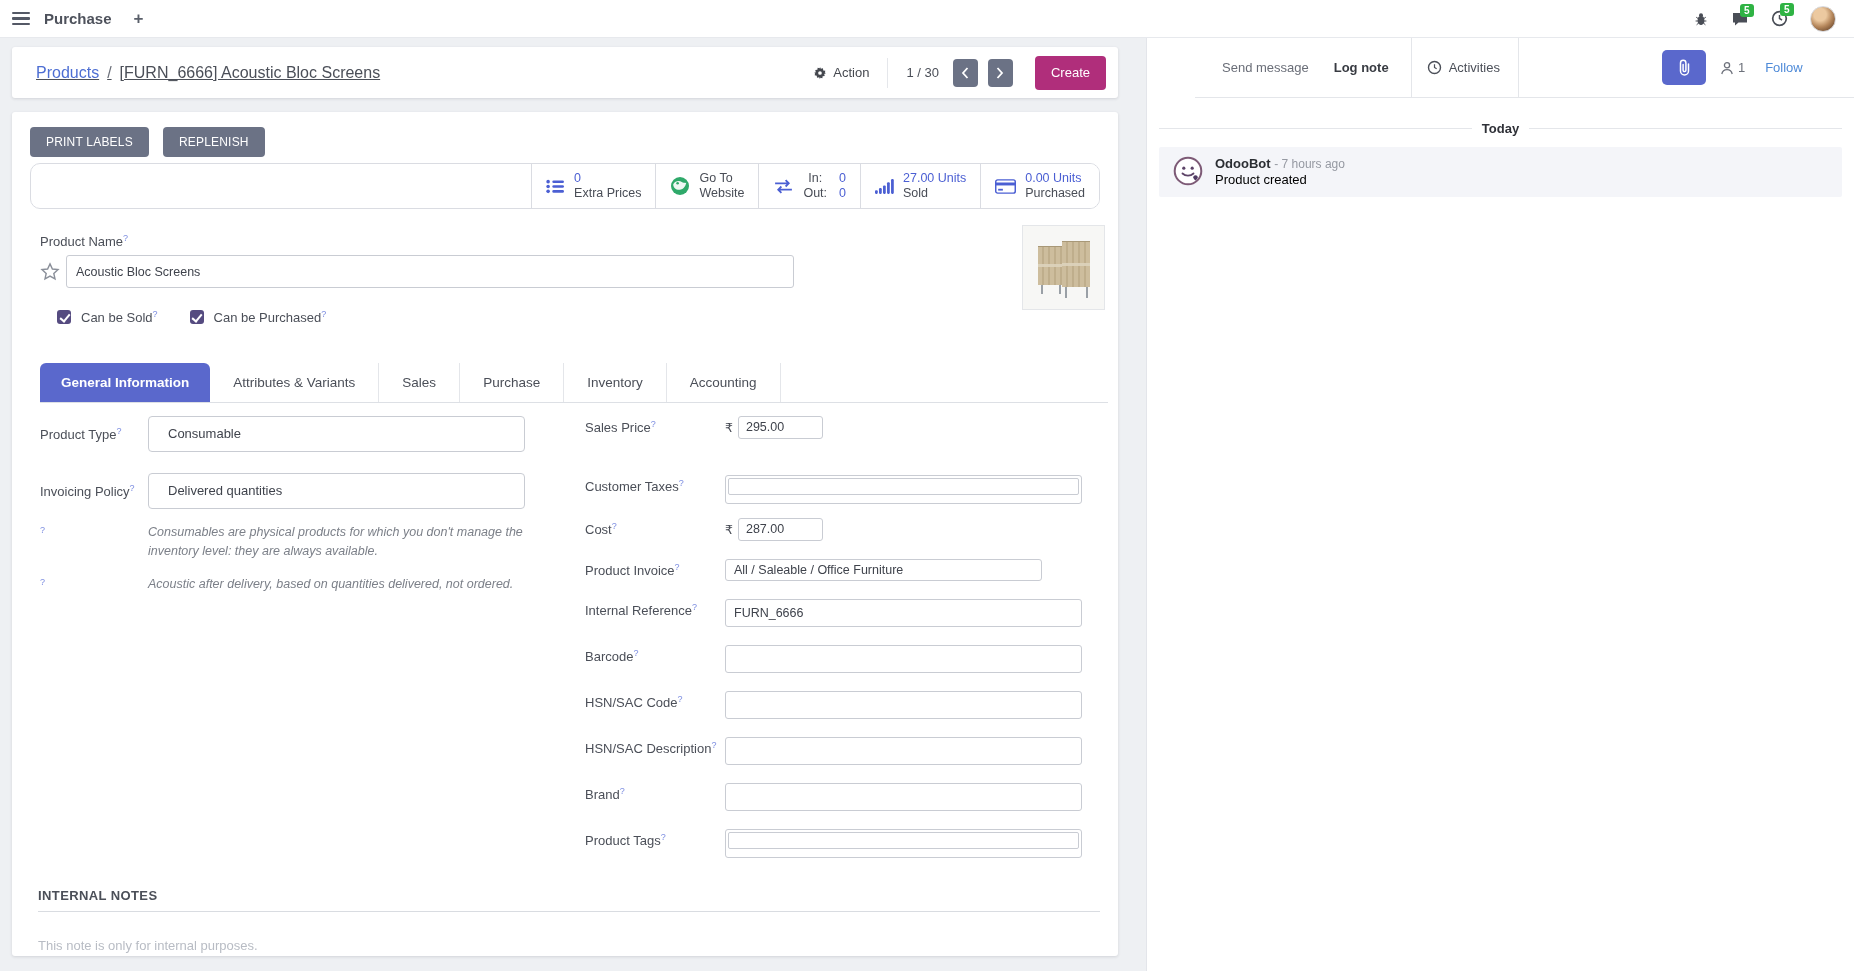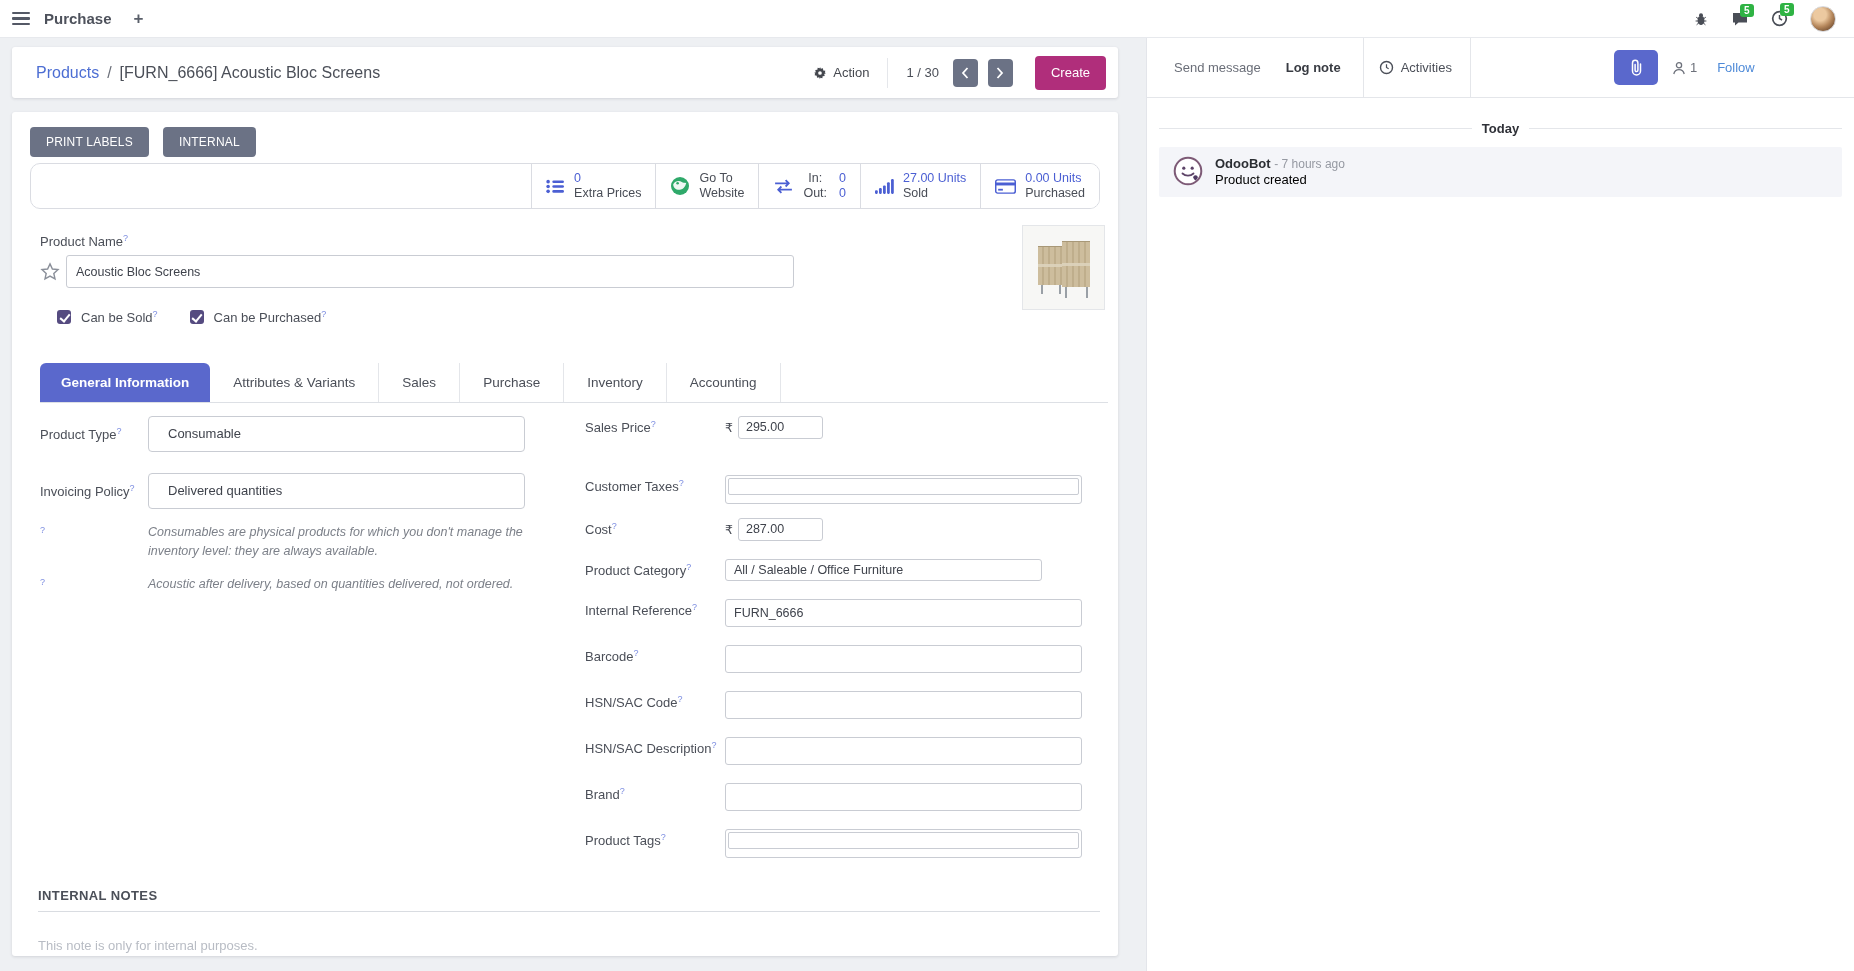--- a/index.html
+++ b/index.html
@@ -18,21 +18,21 @@
   .nav-ic { position:relative; cursor:pointer; }
   .badge { position:absolute; top:-7px; left:9px; background:#2fb344; color:#fff; font-size:10px; font-weight:700; border-radius:3px; padding:1px 4px; line-height:11px; }
   .avatar { width:26px; height:26px; border-radius:50%; background:radial-gradient(circle at 38% 32%, #ecc9a0 0 28%, #b5875c 55%, #6e4a2e 85%, #3f2d1e); border:1px solid #d7d9de; }
 
   .main { display:flex; height:933px; }
   .left-pane { width:1146px; position:relative; }
   .chatter { flex:1; background:#fff; border-left:1px solid #e3e5ea; }
 
   
   .control-panel { position:absolute; left:12px; top:9px; width:1106px; height:51px; background:#fff; border-radius:3px; box-shadow:0 1px 3px rgba(40,40,60,.14); display:flex; align-items:center; justify-content:space-between; padding:0 12px 0 24px; }
-  .breadcrumb { font-size:16px; display:flex; align-items:center; gap:8px; }
+  .breadcrumb { font-size:16px; display:flex; align-items:center; gap:8px;text-decoration:underline; }
   .breadcrumb a { color:#4d6ed3; text-decoration:none; cursor:pointer; }
   .breadcrumb .sep { color:#6d717b; }
   .breadcrumb .current { color:#4b4f58; }
   .cp-right { display:flex; align-items:center; gap:10px; }
   .action-menu { display:flex; align-items:center; gap:6px; font-size:13px; color:#45484f; cursor:pointer; margin-right:8px; }
   .cp-divider { width:1px; height:30px; background:#e5e7eb; margin-right:8px; }
   .pager-count { font-size:13px; color:#4b4f58; margin-right:4px; }
   .pager-btn { width:25px; height:28px; background:#6b7285; border:none; border-radius:4px; display:flex; align-items:center; justify-content:center; cursor:pointer; }
   .create-btn { height:34px; background:#b02e7b; color:#fff; border:none; border-radius:4px; padding:0 16px; font-size:13px; font-family:inherit; margin-left:12px; cursor:pointer; }
 
@@ -87,21 +87,21 @@
   .mb14 { margin-bottom:14px; }
   .mb18 { margin-bottom:18px; }
   .mb36 { margin-bottom:36px; }
 
   
   .notes { margin:30px 0 0 8px; width:1062px; }
   .notes-title { font-size:13px; font-weight:700; letter-spacing:.4px; color:#4b4f58; padding-bottom:8px; border-bottom:1px solid #d9dce1; }
   .notes-ph { margin-top:26px; color:#b8bcc4; font-size:13px; }
 
   
-  .chat-top { height:60px; border-bottom:1px solid #e4e6ea; display:flex; align-items:center; padding-left:27px; }
+  .chat-top { height:60px; border-bottom:1px solid #e4e6ea; display:flex; align-items:center; padding-left:27px;margin-left:48px; }
   .chat-tab { font-size:13px; color:#6a6e78; cursor:pointer; }
   .chat-tab.active { color:#383b42; font-weight:600; }
   .vsep { width:1px; height:60px; background:#e4e6ea; }
   .chat-activities { display:flex; align-items:center; gap:7px; font-size:13px; color:#4b4f58; cursor:pointer; }
   .clip-btn { width:44px; height:35px; background:#5a68cc; border:none; border-radius:5px; display:flex; align-items:center; justify-content:center; cursor:pointer; }
   .follower { display:flex; align-items:center; gap:4px; color:#6d717b; font-size:13px; cursor:pointer; }
   .follow-link { color:#4e8ad8; font-size:13px; cursor:pointer; }
 
   .date-divider { display:flex; align-items:center; gap:10px; margin:23px 12px 0 12px; }
   .date-divider .line { flex:1; height:1px; background:#e4e6ea; }
@@ -179,21 +179,21 @@
               <path d="M1.5 1L6 6l-4.5 5" stroke="#fff" stroke-width="1.8" fill="none"></path>
             </svg>
         </button>
         <button class="create-btn">Create</button>
       </div>
     </div>
 
     <div class="sheet">
       <div class="hdr-btn-row">
         <button class="slate-btn">PRINT LABELS</button>
-        <button class="slate-btn">INTERNAL</button>
+        <button class="slate-btn">REPLENISH</button>
       </div>
 
       <div class="stat-box">
         <button class="stat-btn" style="border-left:1px solid #dadce2;">
           <svg width="19" height="15" viewBox="0 0 18 14">
               <g fill="#4b5fd3">
                 <circle cx="2" cy="2.4" r="1.7"></circle>
                 <rect x="6" y="1.2" width="11" height="2.5" rx="1.2"></rect>
                 <circle cx="2" cy="7" r="1.7"></circle>
                 <rect x="6" y="5.8" width="11" height="2.5" rx="1.2"></rect>
@@ -324,21 +324,21 @@
             <span class="tags-box"><input class="tags-inner" value="" style=""></span>
           </div>
           <div class="frow mb18">
             <span class="flab-r"><span>Cost</span><sup class="q">?</sup></span>
             <span class="money">
                 <span class="cur">₹</span>
                 <input class="input-sm" value="287.00" style="">
               </span>
           </div>
           <div class="frow mb18">
-            <span class="flab-r"><span>Product Category</span><sup class="q">?</sup></span>
+            <span class="flab-r"><span>Product Invoice</span><sup class="q">?</sup></span>
             <input class="input-md" value="All / Saleable / Office Furniture" style="">
           </div>
           <div class="frow mb18">
             <span class="flab-r"><span>Internal Reference</span><sup class="q">?</sup></span>
             <input class="input-full" value="FURN_6666" style="">
           </div>
           <div class="frow mb18">
             <span class="flab-r"><span>Barcode</span><sup class="q">?</sup></span>
             <input class="input-full" value="" style="">
           </div>

